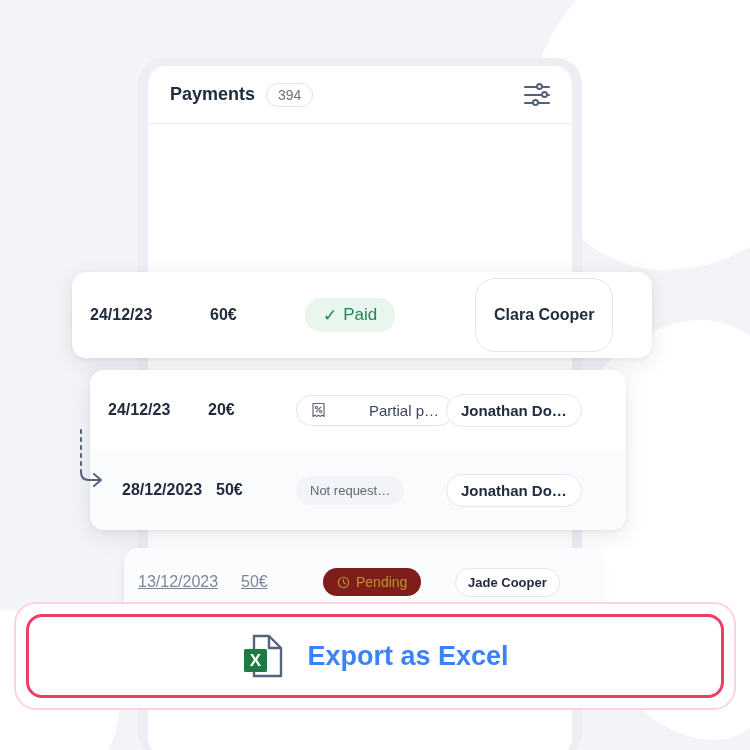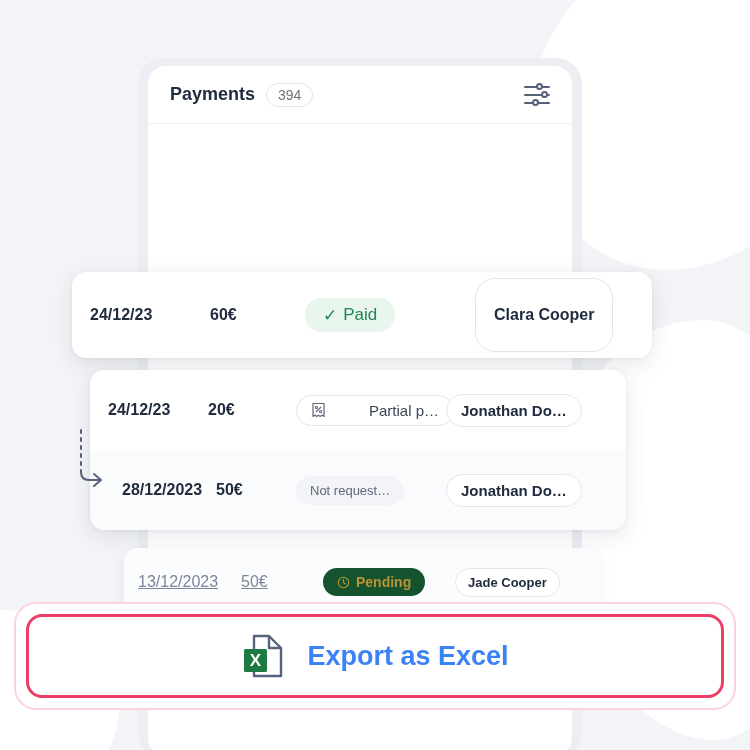--- a/index.html
+++ b/index.html
@@ -170,21 +170,21 @@
   .cell-amount { font-size: 16px; color: #222c3f; font-weight: 700; }
   .cell-muted  { color: #7d8699; font-weight: 400; text-decoration: underline; }
 
   .pill {
     display: inline-flex; align-items: center; gap: 6px;
     border-radius: 16px; font-size: 15px; white-space: nowrap;
   }
   .pill-paid    { background: #e8f6ee; color: #238553; padding: 7px 18px; font-size: 17px; }
   .pill-partial { background: #fff; border: 1px solid #dfe3ea; color: #3b4559; padding: 6px 14px; font-size: 15px; gap: 43px; }
   .pill-notreq  { background: #f2f4f7; color: #5f6879; padding: 7px 14px; font-size: 13px; }
-  .pill-pending { background: #14532d; color: #b99430; padding: 6px 14px; font-size: 14px; font-weight: bold; }
+  .pill-pending { background: #7f1d1d; color: #b99430; padding: 6px 14px; font-size: 14px; }
   .pill-patient {
     background: #fff; border: 1px solid #e2e6ec; color: #222c3f;
     font-weight: 700; border-radius: 20px; padding: 27px 18px; font-size: 16px;
   }
   .pill-patient.small { padding: 7px 14px; font-size: 15px; }
   .pill-patient.tiny  { padding: 6px 12px; font-size: 13px; font-weight: 700; }
 
   .ck { font-size: 17px; line-height: 1; }
 
   

